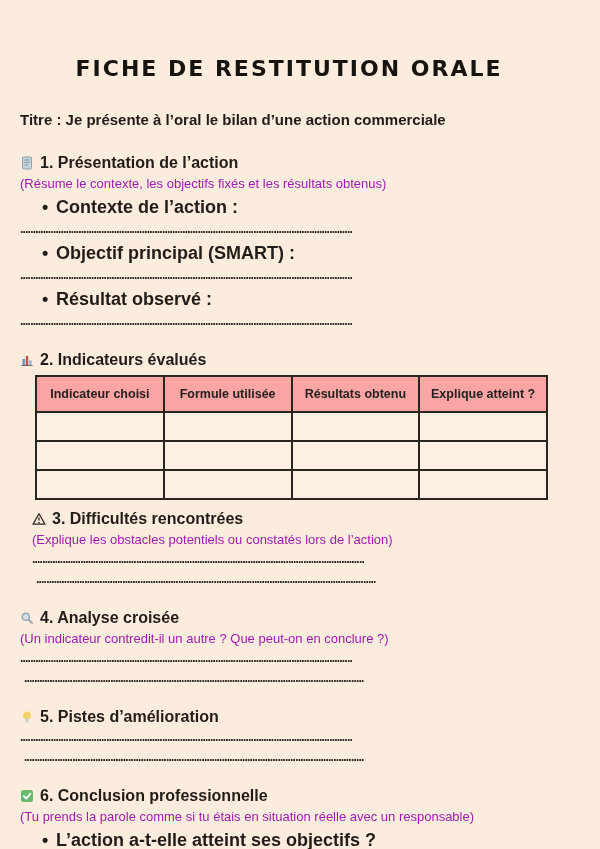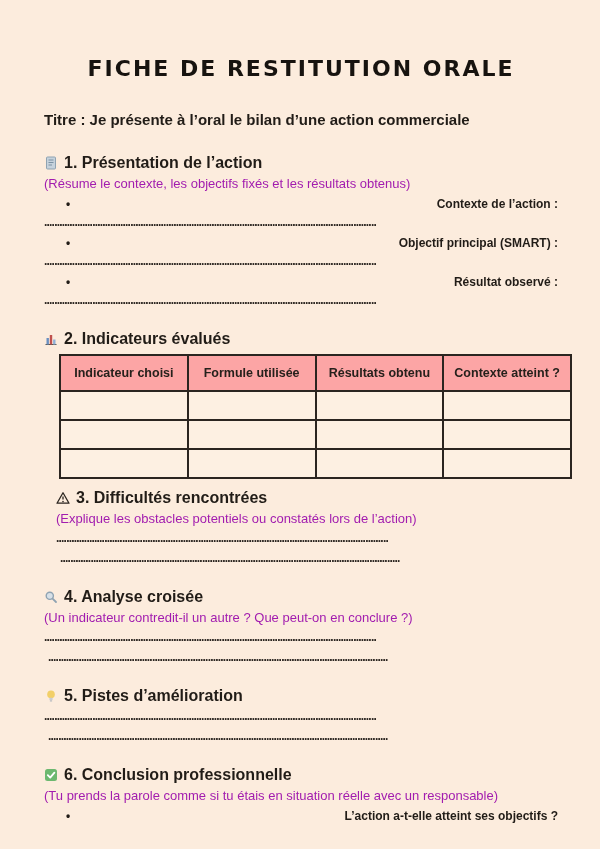--- a/index.html
+++ b/index.html
@@ -6,21 +6,21 @@
   body{
     width:600px;height:849px;
     background:#fcecdd;
     font-family:"Liberation Sans","DejaVu Sans",sans-serif;
     color:#211c17;
     overflow:hidden;
   }
   .page{
     box-sizing:border-box;
     width:600px;height:849px;
-    padding:46px 42px 0 44px;
+    padding:46px 42px 0 20px;
     border-radius:28px;
   }
   .doc-title{
     text-align:center;
     font-family:"DejaVu Sans",sans-serif;
     font-weight:700;
     font-size:22px;
     letter-spacing:2px;
     margin:10px 0 30px 0;
     color:#17130f;
@@ -43,23 +43,22 @@
     margin-right:6px;flex:0 0 auto;
   }
   .sec-desc{
     font-size:13px;color:#a21caf;
     margin:0 0 6px 0;
   }
   .bullets{list-style:none;margin:0;padding:0;}
   .bullets li{
     position:relative;
     padding-left:36px;
-    font-size:12px;
+    font-size:18px;
     margin:4px 0;
-    text-align:right;
   }
   .bullets li::before{
     content:"•";
     position:absolute;left:22px;top:0;
     font-weight:700;
   }
   .bullets li.b-bold{font-weight:700;}
   .dotline{
     display:block;
     width:332px;height:12px;line-height:12px;
@@ -132,21 +131,21 @@
           </svg>
       </span>
       <span>2. Indicateurs évalués</span>
     </div>
     <table class="ind-table">
       <thead>
         <tr>
           <th>Indicateur choisi</th>
           <th>Formule utilisée</th>
           <th>Résultats obtenu</th>
-          <th>Contexte atteint ?</th>
+          <th>Explique atteint ?</th>
         </tr>
       </thead>
       <tbody>
         <tr>
             <td></td>
             <td></td>
             <td></td>
             <td></td>
           </tr>
         <tr>

